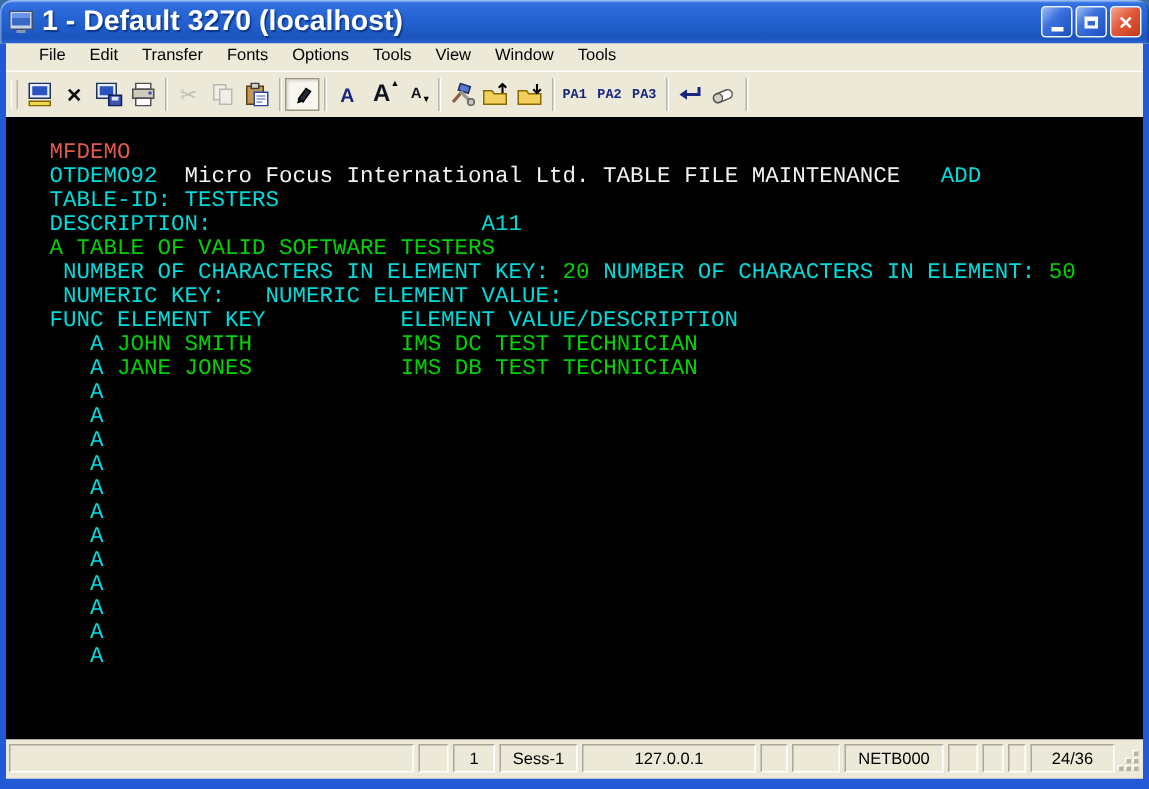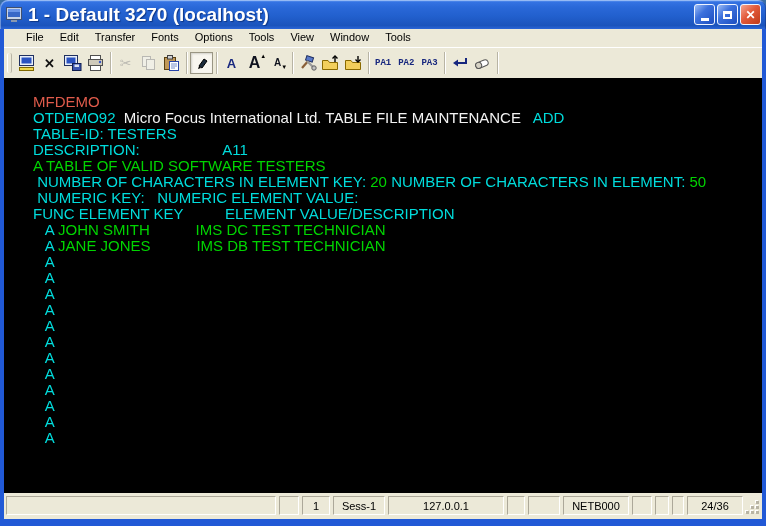--- a/index.html
+++ b/index.html
@@ -38,21 +38,21 @@
   .glyph-A{color:#17277e;font-weight:bold;font-size:13px;line-height:1;}
   .glyph-A-big{color:#10131f;font-weight:bold;font-size:16px;line-height:1;position:relative;}
   .glyph-A-small{color:#10131f;font-weight:bold;font-size:10px;line-height:1;position:relative;}
   .caret{position:absolute;font-size:6px;right:-6px;top:-2px;color:#000;}
   .caret-down{top:auto;bottom:-2px;}
   .pa-group{display:flex;align-items:center;gap:1px;font-family:Liberation Mono, monospace;}
   .pa-btn{font-size:9px;font-weight:bold;color:#17277e;padding:4px 3px;cursor:default;}
 
   
   .terminal{height:415px;background:#000;box-sizing:border-box;padding:16px 0 0 29px;overflow:hidden;
-    font-family:Liberation Sans, sans-serif;font-size:15px;line-height:16px;cursor:text;}
+    font-family:Liberation Mono, monospace;font-size:15px;line-height:16px;cursor:text;}
   .tline{white-space:pre;height:16px;}
   .c-r{color:#e05b4b}.c-c{color:#00dcdc}.c-g{color:#00d400}.c-w{color:#f2f2f2}.c-s{color:#000}
 
   
   .statusbar{height:26px;display:flex;align-items:center;background:#ece9d8;padding:3px 2px 4px 2px;box-sizing:border-box;font-size:11px;color:#000;}
   .sfield{height:19px;box-sizing:border-box;border:1px solid;border-color:#aca899 #fff #fff #aca899;margin-right:3px;display:flex;align-items:center;justify-content:center;white-space:nowrap;overflow:hidden;padding:0 3px;}
   .sflex{flex:1;}
   .sgrip{width:14px;height:19px;position:relative;}
   .sgrip i{position:absolute;width:3px;height:3px;background:#b8b4a4;box-shadow:-1px -1px 0 #fff;}
   .sgrip i:nth-child(1){right:1px;bottom:1px;}

